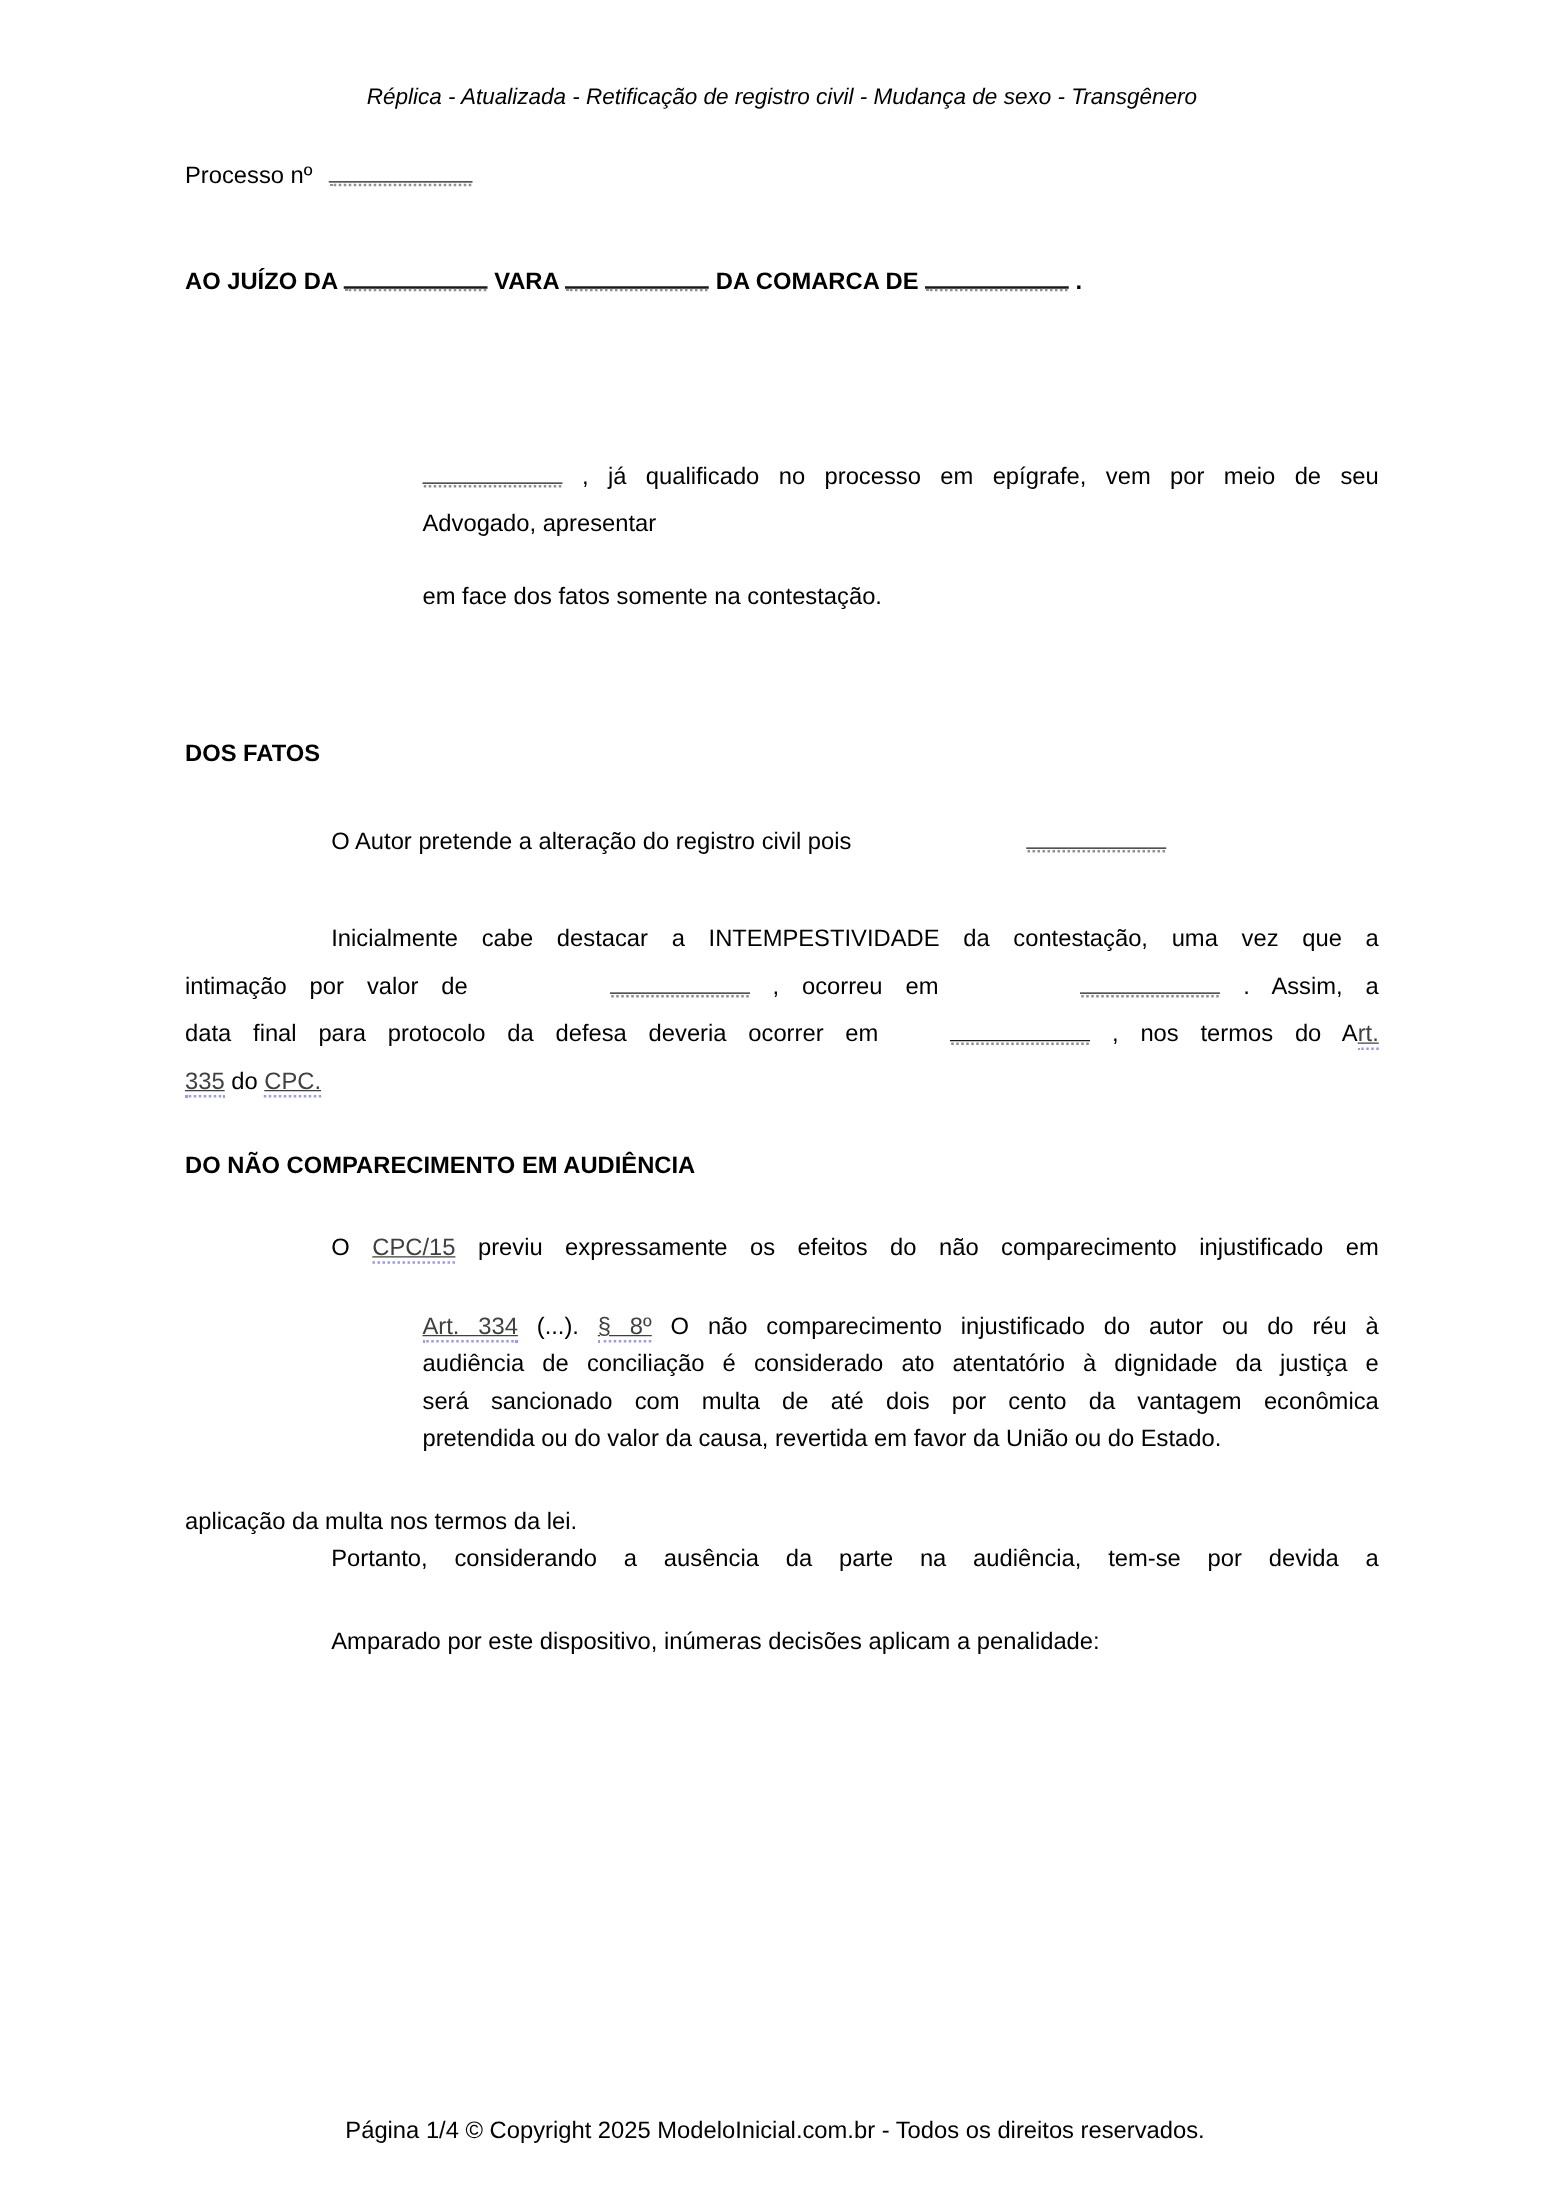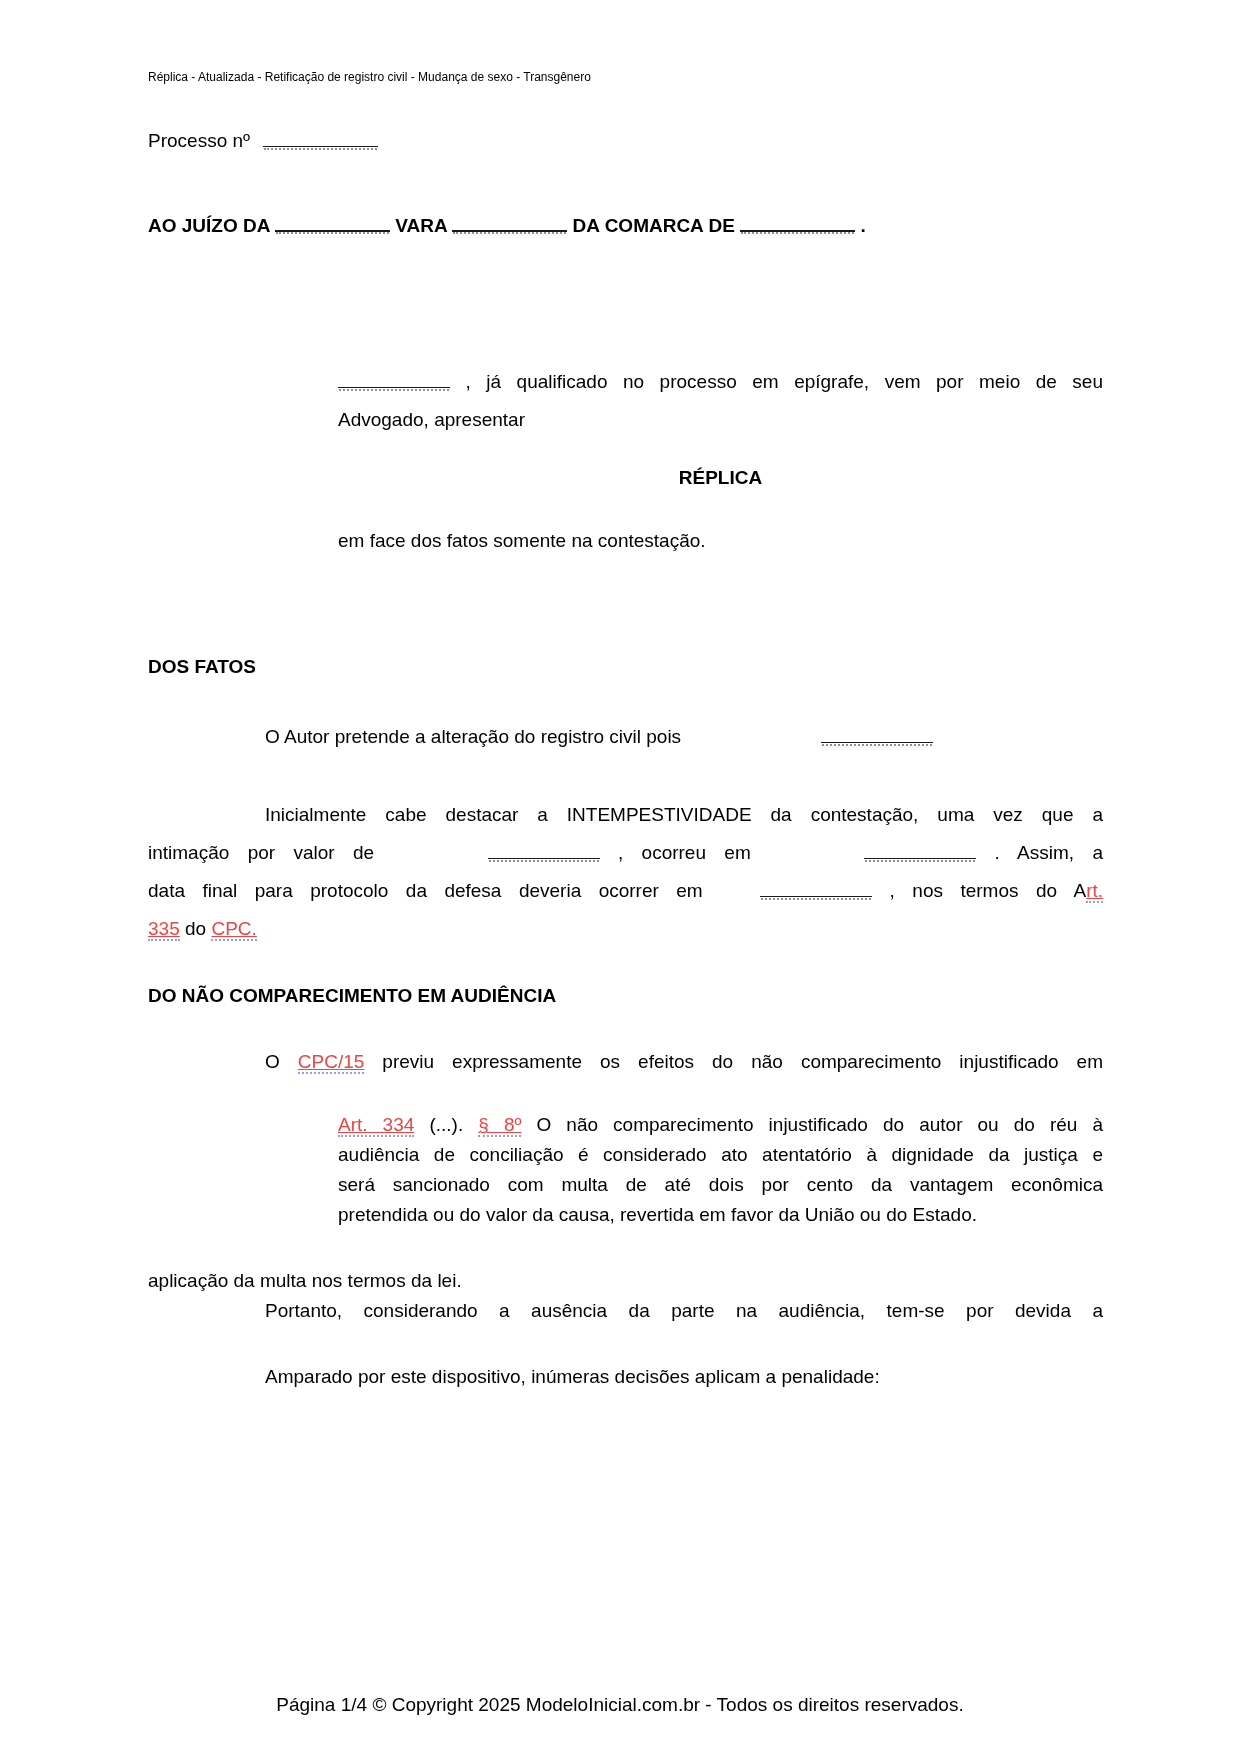--- a/index.html
+++ b/index.html
@@ -20,39 +20,39 @@
   }
   .line { line-height: 30px; }
   .lh38 .line { line-height: 38px; }
   .stretch { text-align: justify; text-align-last: justify; }
   .indent { text-indent: 117px; }
   .b { font-weight: bold; }
   .h { font-weight: bold; line-height: 30px; }
   .center { text-align: center; }
   .indent-block { margin-left: 190px; }
 
-  .doc-title { line-height: 30px; font-size: 12px; margin-bottom: 34px; }
+  .doc-title { text-align: center; line-height: 30px; font-size: 18px; margin-bottom: 34px; font-style: italic; }
 
   .blank {
     display: inline-block;
     width: 112px; height: 15px;
     border-bottom: 1px solid #1a1a1a;
     position: relative;
     vertical-align: baseline;
   }
   .blank::after {
     content: "";
     position: absolute; left: 1px; right: 1px; bottom: -4px;
     border-top: 2px dotted #8f8f8f;
   }
   .b .blank { border-bottom-width: 2px; }
   .blank.w115 { width: 115px; }
 
   a.doclink {
-    color: #ef4444;
+    color: #404040;
     text-decoration: underline;
     cursor: pointer;
     position: relative;
     border-bottom: 2px dotted #9a9af0;
   }
 
   .ml8   { margin-left: 8px; }
   .ml40  { margin-left: 40px; }
   .ml95  { margin-left: 95px; }
   .ml122 { margin-left: 122px; }
@@ -81,21 +81,20 @@
 
   <div class="line mb55"><span>Processo nº</span> <span class="blank w115 ml8"></span></div>
 
   <div class="line b mb122"><span>AO JUÍZO DA</span> <span class="blank w115"></span> <span>VARA</span> <span class="blank w115"></span> <span>DA COMARCA DE</span> <span class="blank w115"></span> <span>.</span></div>
 
   <div class="indent-block lh38 mb24">
     <div class="line stretch"><span class="blank"></span> <span>, já qualificado no processo em epígrafe, vem por meio de seu</span></div>
     <div class="line">Advogado, apresentar</div>
   </div>
 
-  <div class="indent-block center b line mb33">RÉPLICA</div>
 
   <div class="indent-block line mb96">em face dos fatos somente na contestação.</div>
 
   <div class="h mb36">DOS FATOS</div>
 
   <div class="lh38 mb40">
     <div class="line indent"><span>O Autor pretende a alteração do registro civil pois</span> <span class="blank ml135"></span></div>
   </div>
 
 

